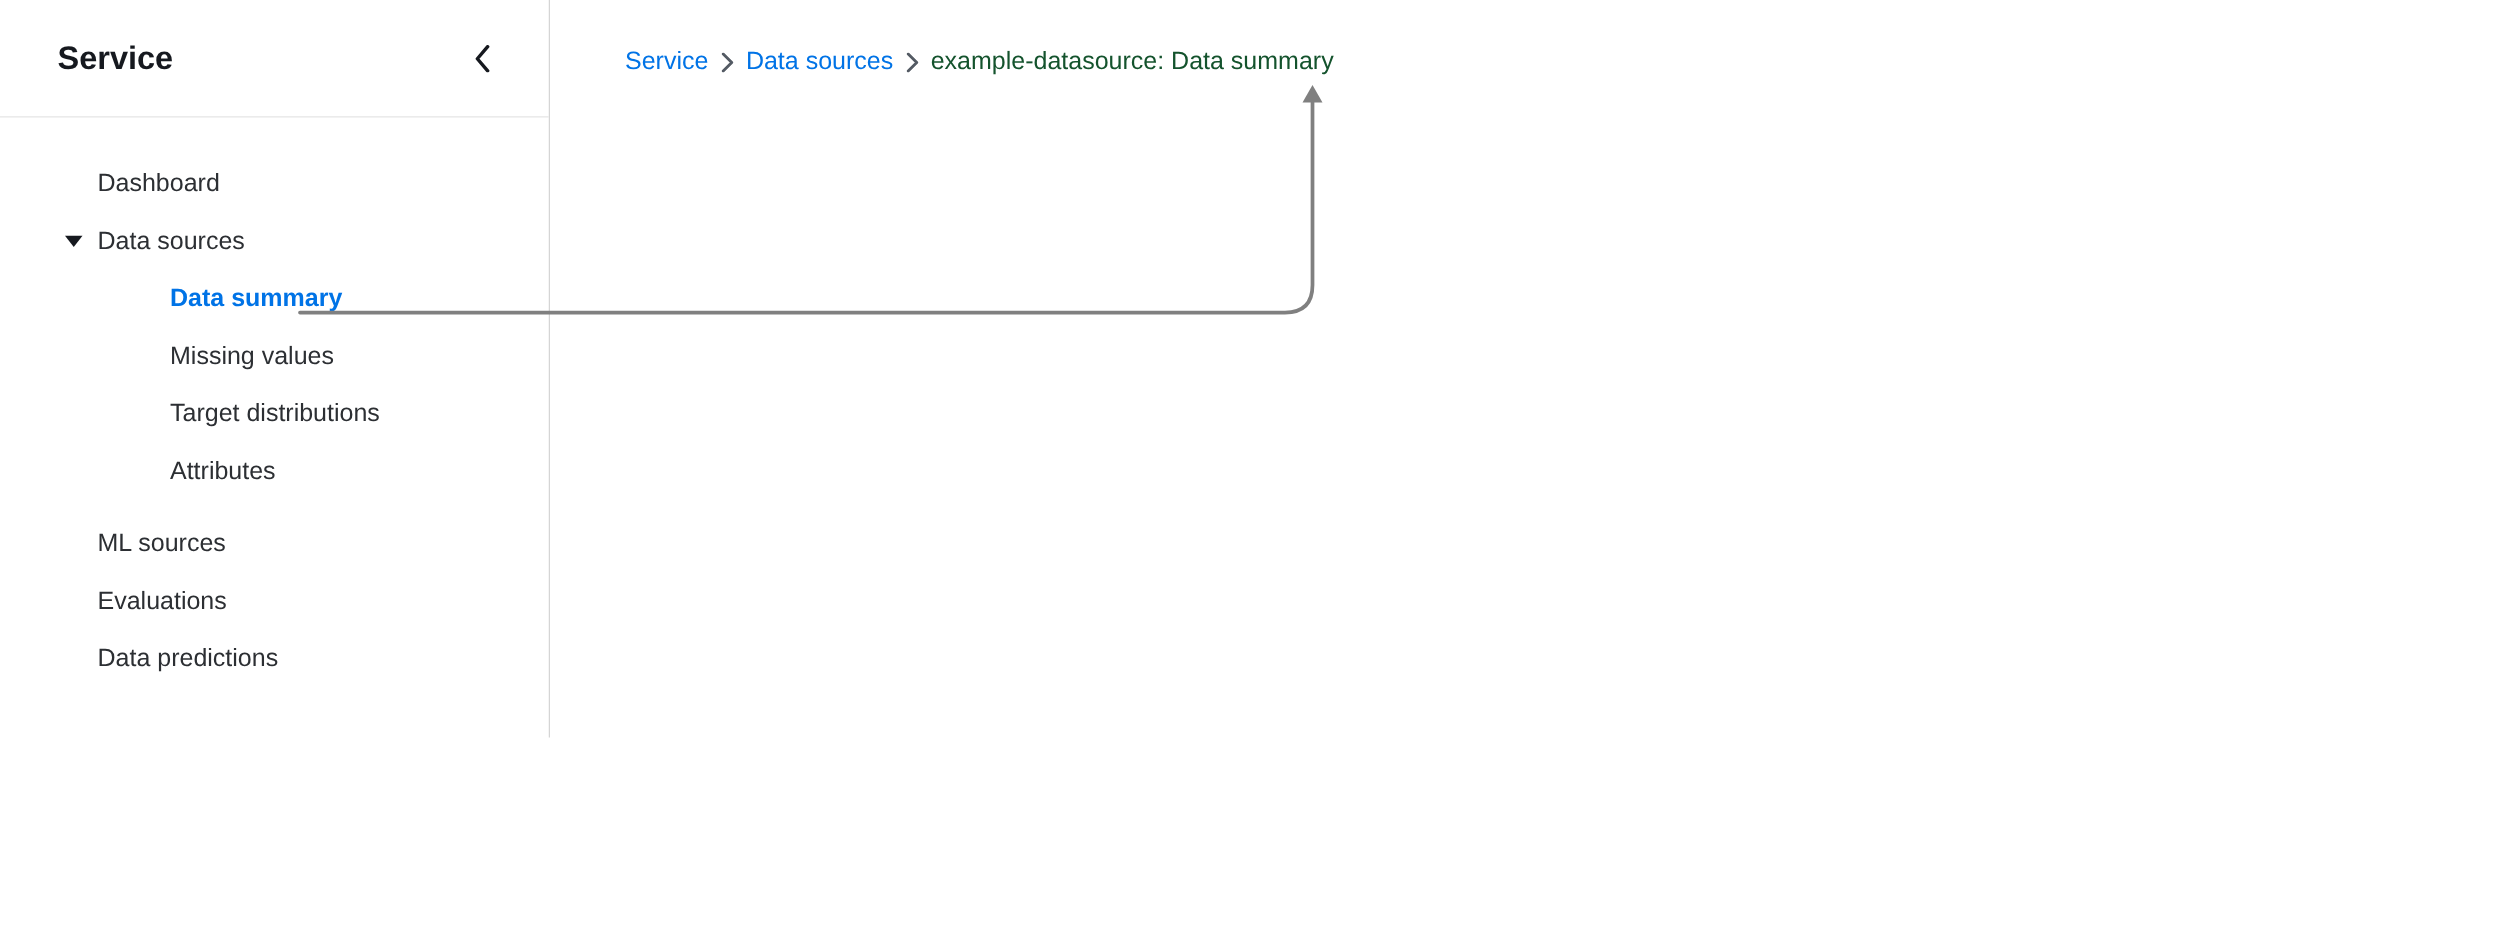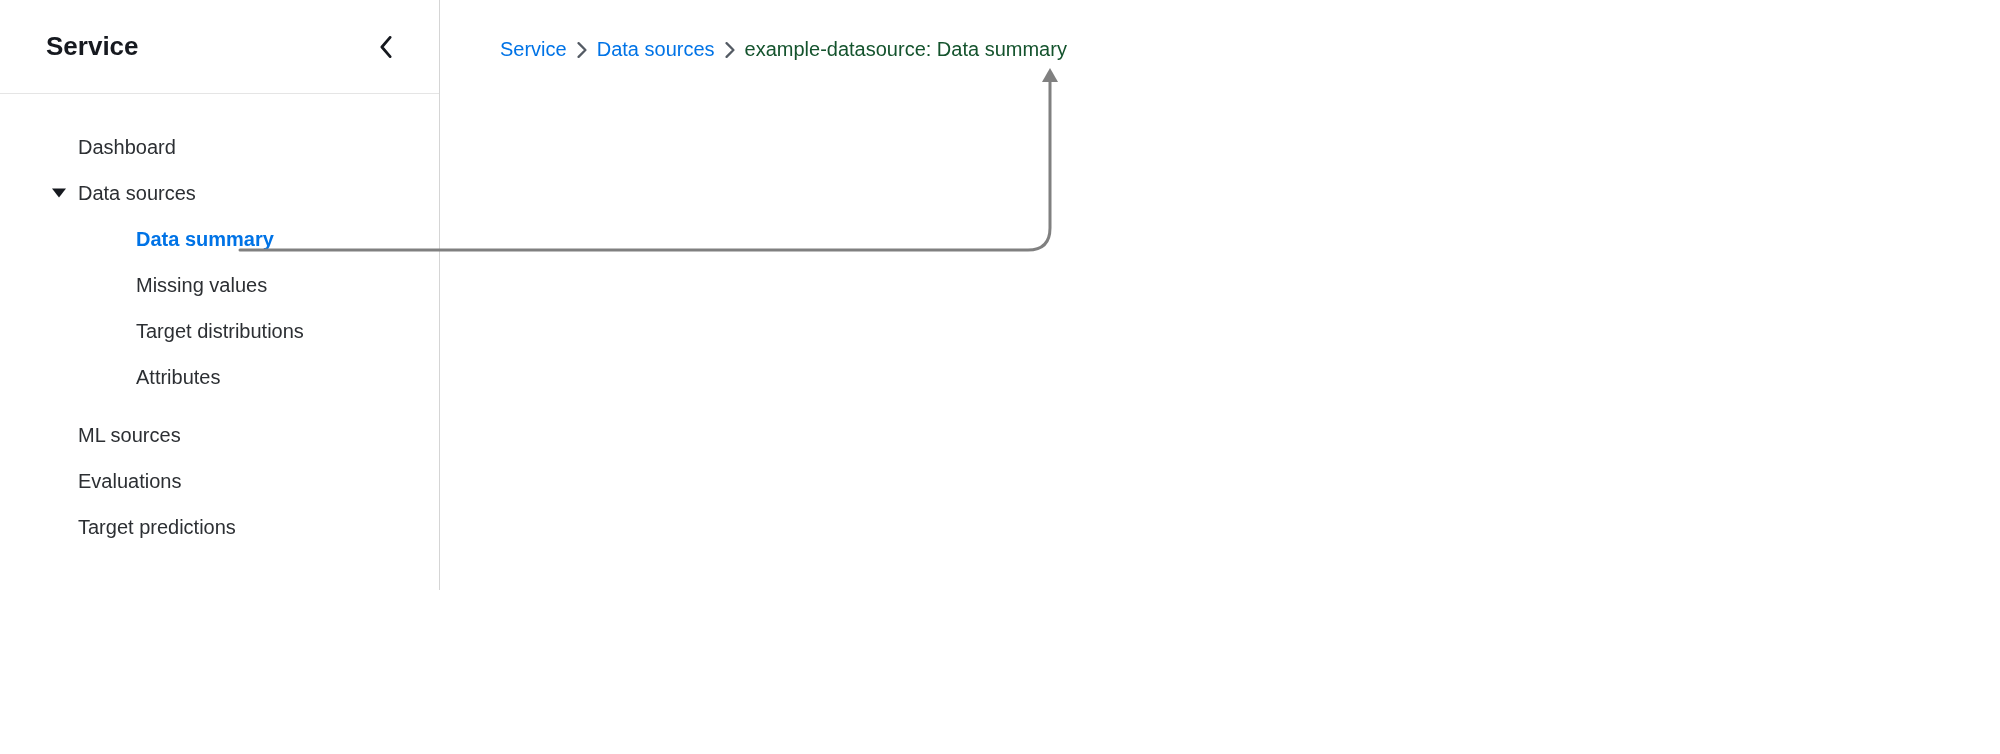--- a/index.html
+++ b/index.html
@@ -112,21 +112,21 @@
     </div>
     <div class="nav-sub">
       <div class="nav-sub-item active">Data summary</div>
       <div class="nav-sub-item">Missing values</div>
       <div class="nav-sub-item">Target distributions</div>
       <div class="nav-sub-item">Attributes</div>
     </div>
 
     <div class="nav-item" style="margin-top:12px">ML sources</div>
     <div class="nav-item">Evaluations</div>
-    <div class="nav-item">Target predictions</div>
+    <div class="nav-item">Data predictions</div>
   </div>
 </nav>
 
 <div class="breadcrumb">
   <span class="bc-link">Service</span>
   <span class="bc-sep">
     <svg viewBox="0 0 8 14">
         <path d="M1 1 L7 7 L1 13" stroke="#545b64" stroke-width="2" fill="none" stroke-linecap="round" stroke-linejoin="round"></path>
       </svg>
   </span>

